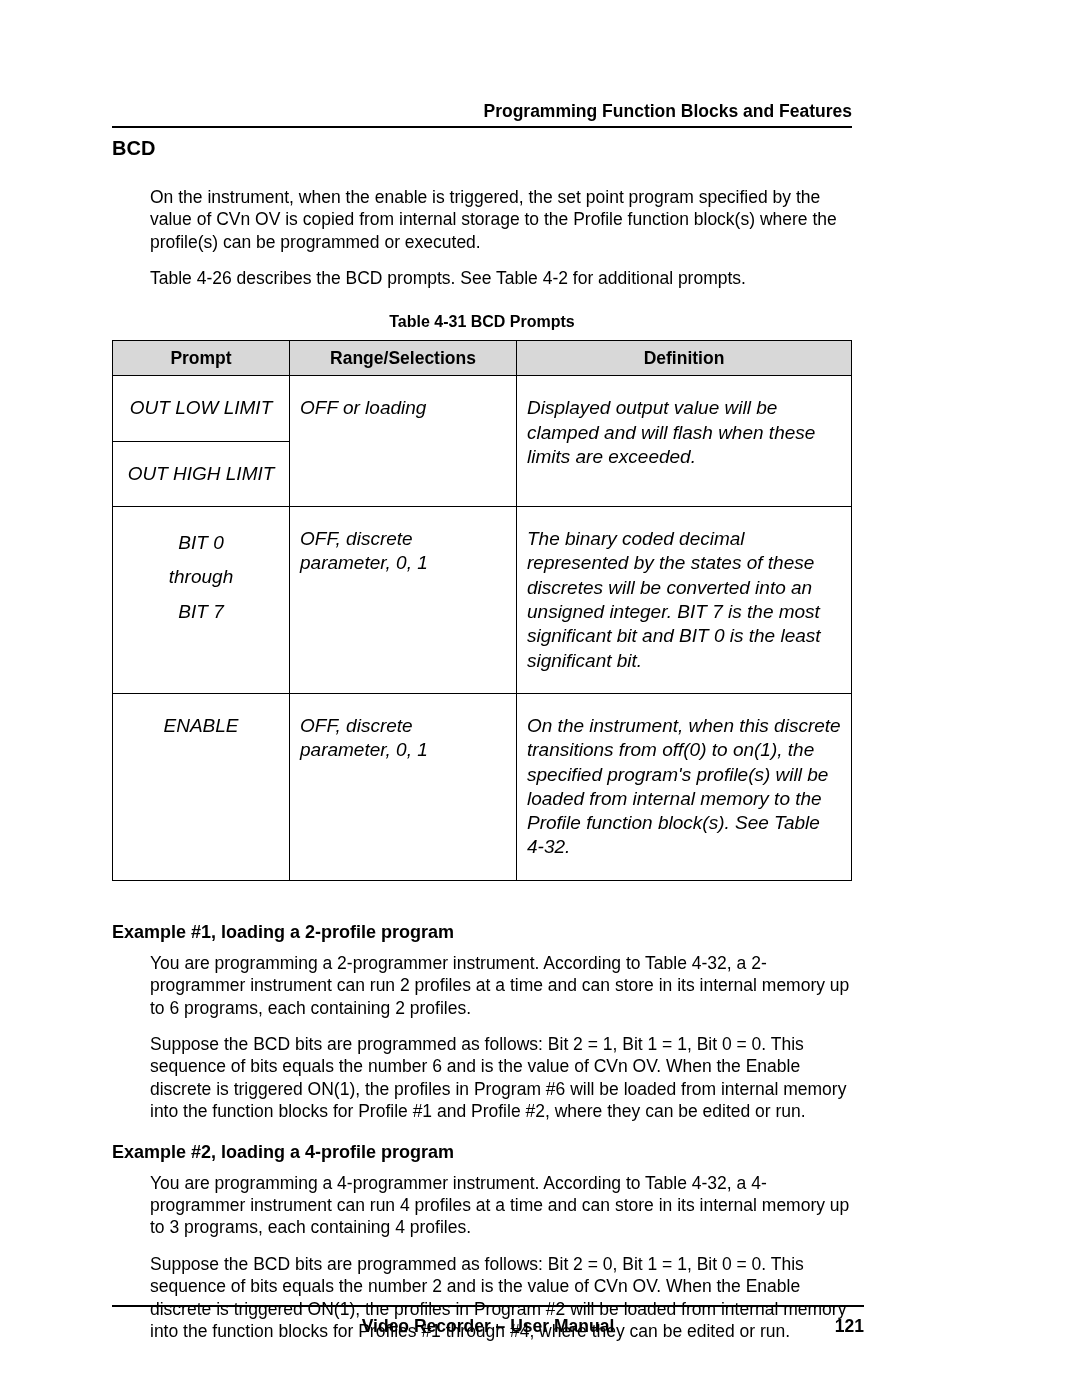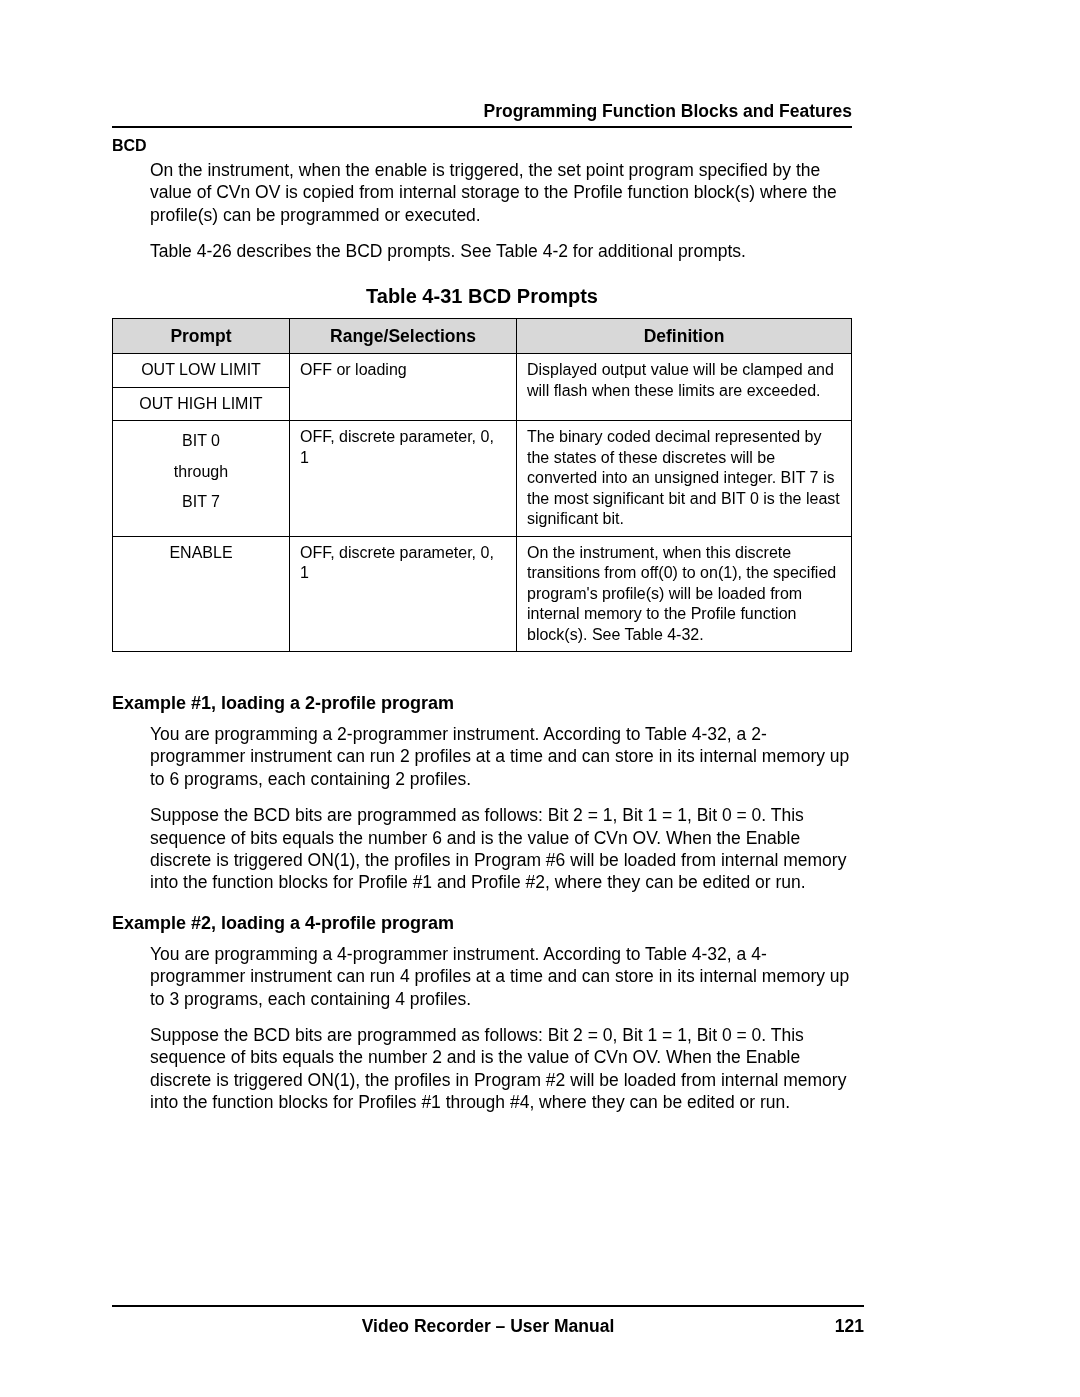--- a/index.html
+++ b/index.html
@@ -23,50 +23,51 @@
     font-weight: bold;
     font-size: 17.5px;
     margin-bottom: 4px;
   }
   .top-rule {
     border-top: 2.5px solid #000;
     margin-bottom: 8px;
   }
   .h-bcd {
     font-weight: bold;
-    font-size: 16px;
-    margin: 4px 0 2px 0;
+    font-size: 20px;
+    margin: 4px 0 24px 0;
   }
   .body-para {
     margin: 0 0 14px 38px;
   }
   .table-caption {
     text-align: center;
     font-weight: bold;
-    font-size: 20px;
+    font-size: 16px;
     margin: 22px 0 8px 0;
   }
   table.bcd {
     border-collapse: collapse;
     width: 100%;
     margin-bottom: 40px;
   }
   table.bcd th {
     background: #d8d8d8;
     font-weight: bold;
     text-align: center;
     border: 1.2px solid #000;
     padding: 6px 8px;
     font-size: 17.5px;
   }
   table.bcd td {
     border: 1.2px solid #000;
-    padding: 6px 10px;
+    padding: 20px 10px;
     vertical-align: top;
-    font-size: 16px;
+    font-size: 19px;
+    font-style: italic;
   }
   .col-prompt { width: 160px; text-align: center; }
   .col-range  { width: 210px; }
   .col-defn   { }
   .prompt-center { text-align: center; }
   .bit-stack { text-align: center; }
   .bit-line { margin: 4px 0 10px 0; }
   .sub-h {
     font-weight: bold;
     font-size: 18px;

